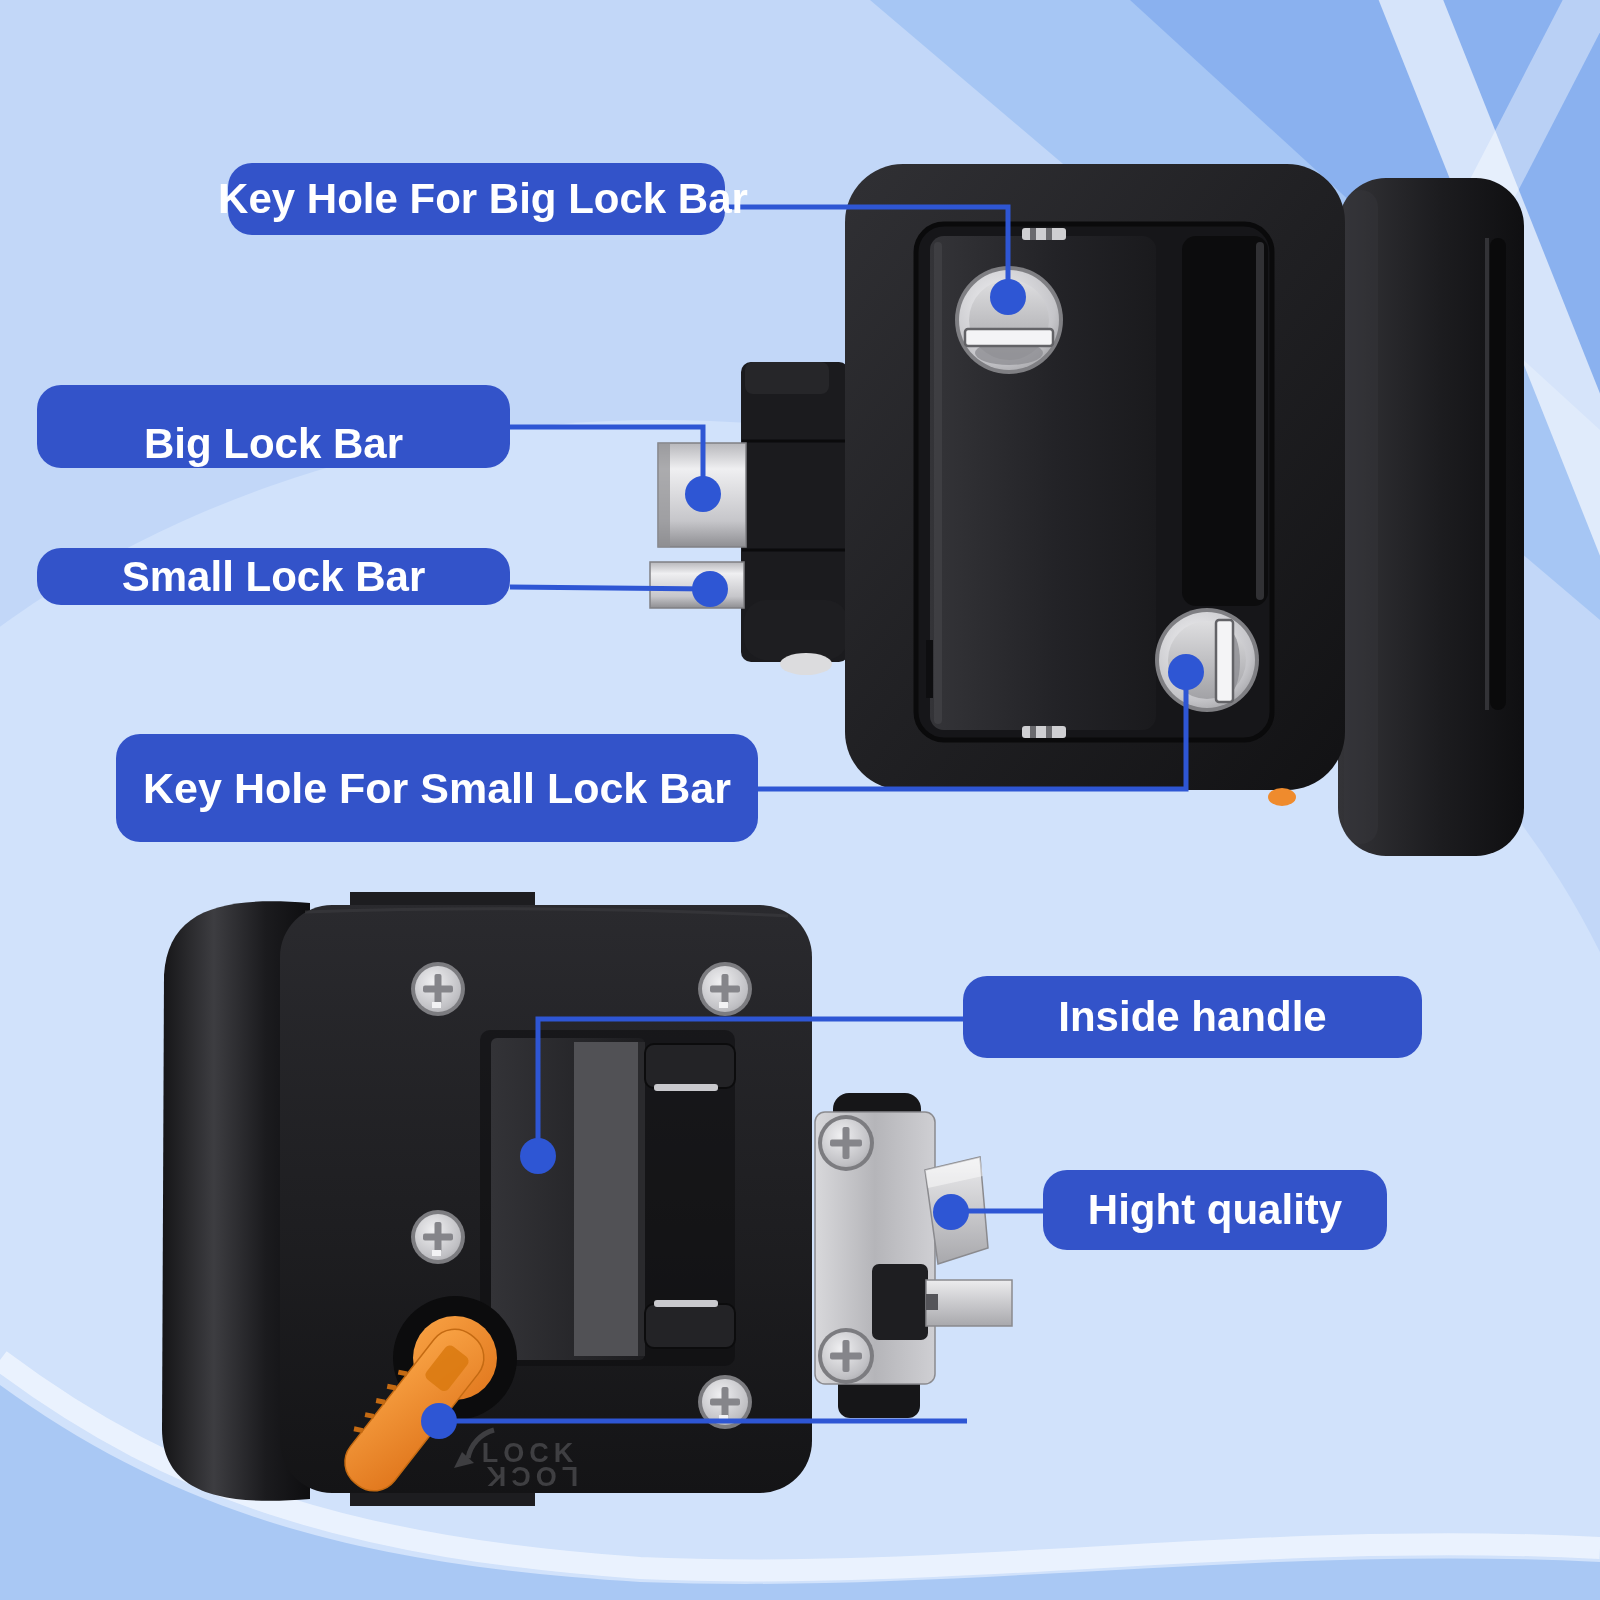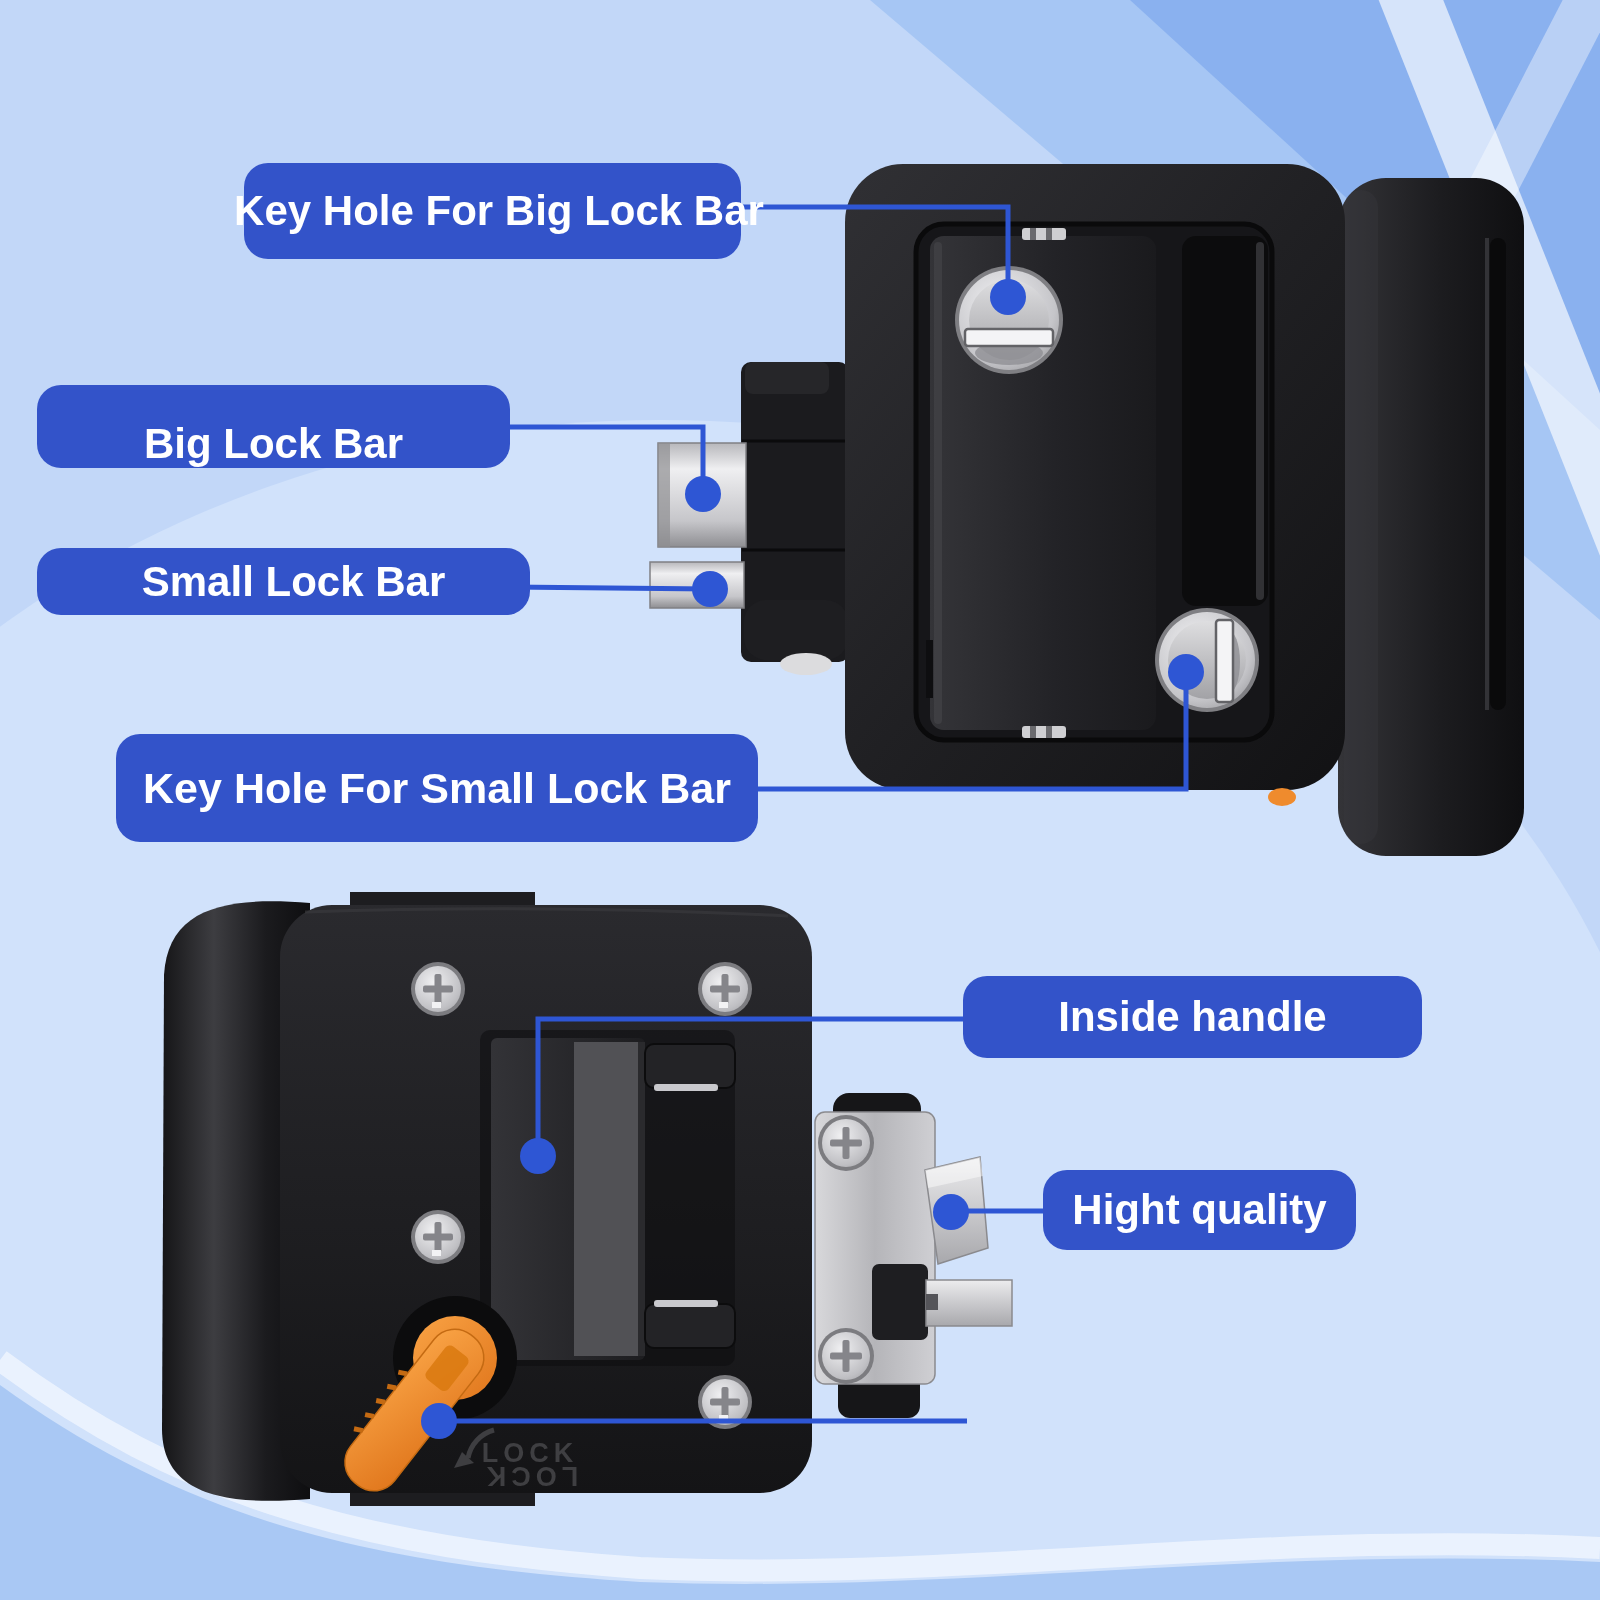--- a/index.html
+++ b/index.html
@@ -7,26 +7,26 @@
   #stage{position:relative;width:1600px;height:1600px;font-family:"Liberation Sans",sans-serif;}
   #scene{position:absolute;left:0;top:0;width:1600px;height:1600px;}
   .callout{
     position:absolute;display:flex;align-items:center;justify-content:center;
     background:var(--color-label-background,#3353c9);
     color:var(--color-label-text,#fff);
     font-weight:bold;font-size:42px;border-radius:24px;
     font-family:"Liberation Sans",sans-serif;
     white-space:nowrap;
   }
-  #c1{left:244px;top:163px;width:484px;height:96px;padding-left:13px;}
+  #c1{left:228px;top:163px;width:484px;height:72px;padding-left:13px;}
   #c2{left:37px;top:385px;width:473px;height:83px;align-items:flex-end;}
-  #c3{left:37px;top:548px;width:473px;height:67px;padding-left:20px;}
+  #c3{left:37px;top:548px;width:473px;height:57px;}
   #c4{left:116px;top:734px;width:642px;height:108px;font-size:43px;}
   #c5{left:963px;top:976px;width:459px;height:82px;}
-  #c6{left:1043px;top:1170px;width:313px;height:80px;}
+  #c6{left:1043px;top:1170px;width:344px;height:80px;}
   #c7{left:967px;top:1382px;width:452px;height:79px;}
   .conn path{stroke:var(--color-connector-blue,#2e56d4);stroke-width:5;fill:none;}
   .conn circle{fill:var(--color-connector-blue,#2e56d4);}
   .engrave{font-family:"Liberation Sans",sans-serif;font-weight:bold;font-size:27px;fill:#3f3f42;letter-spacing:5px;text-anchor:middle;}
 </style>
 </head>
 <body>
 
 <div id="stage">
 

